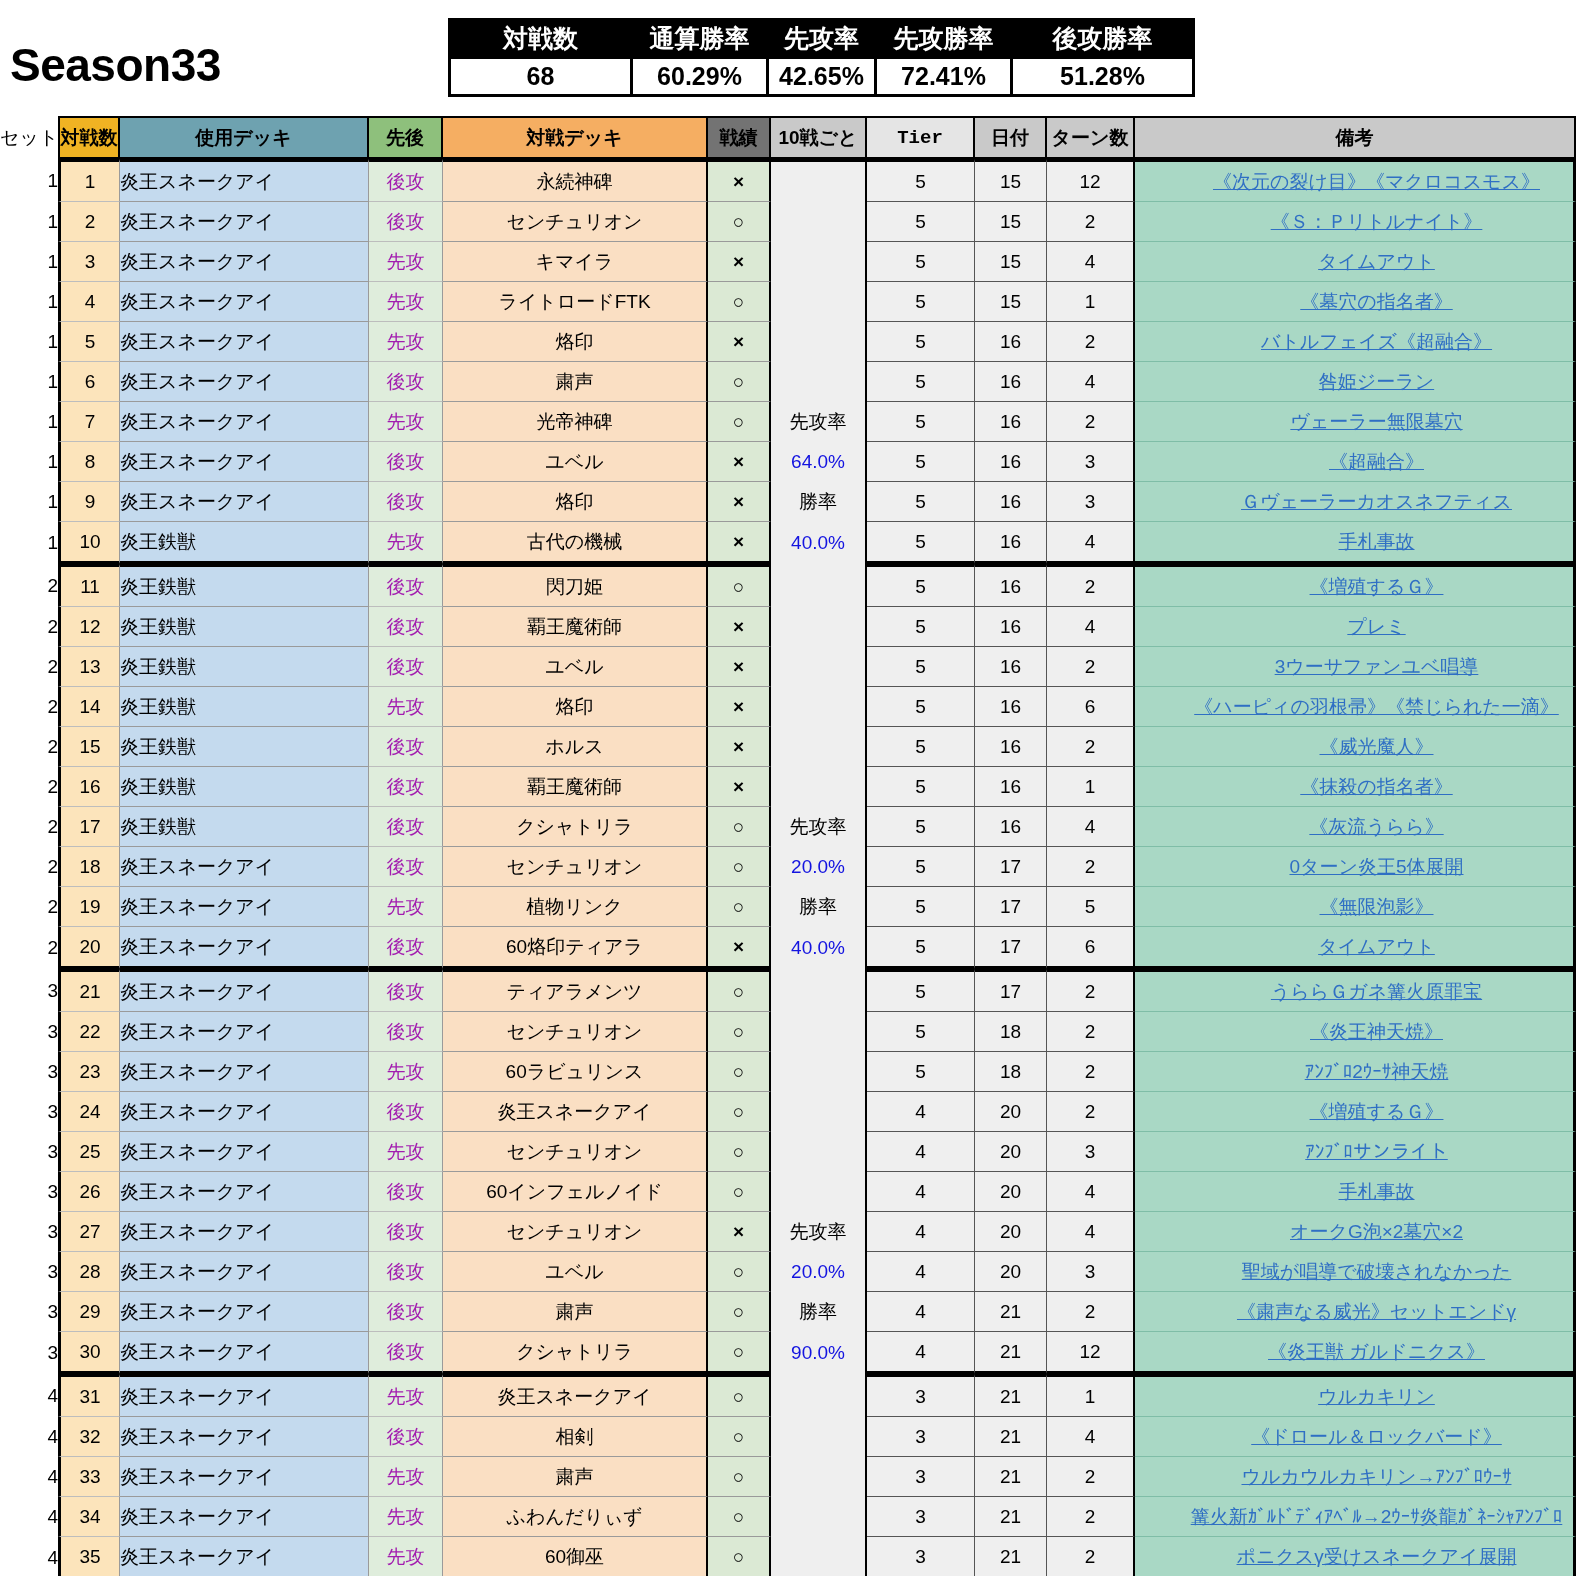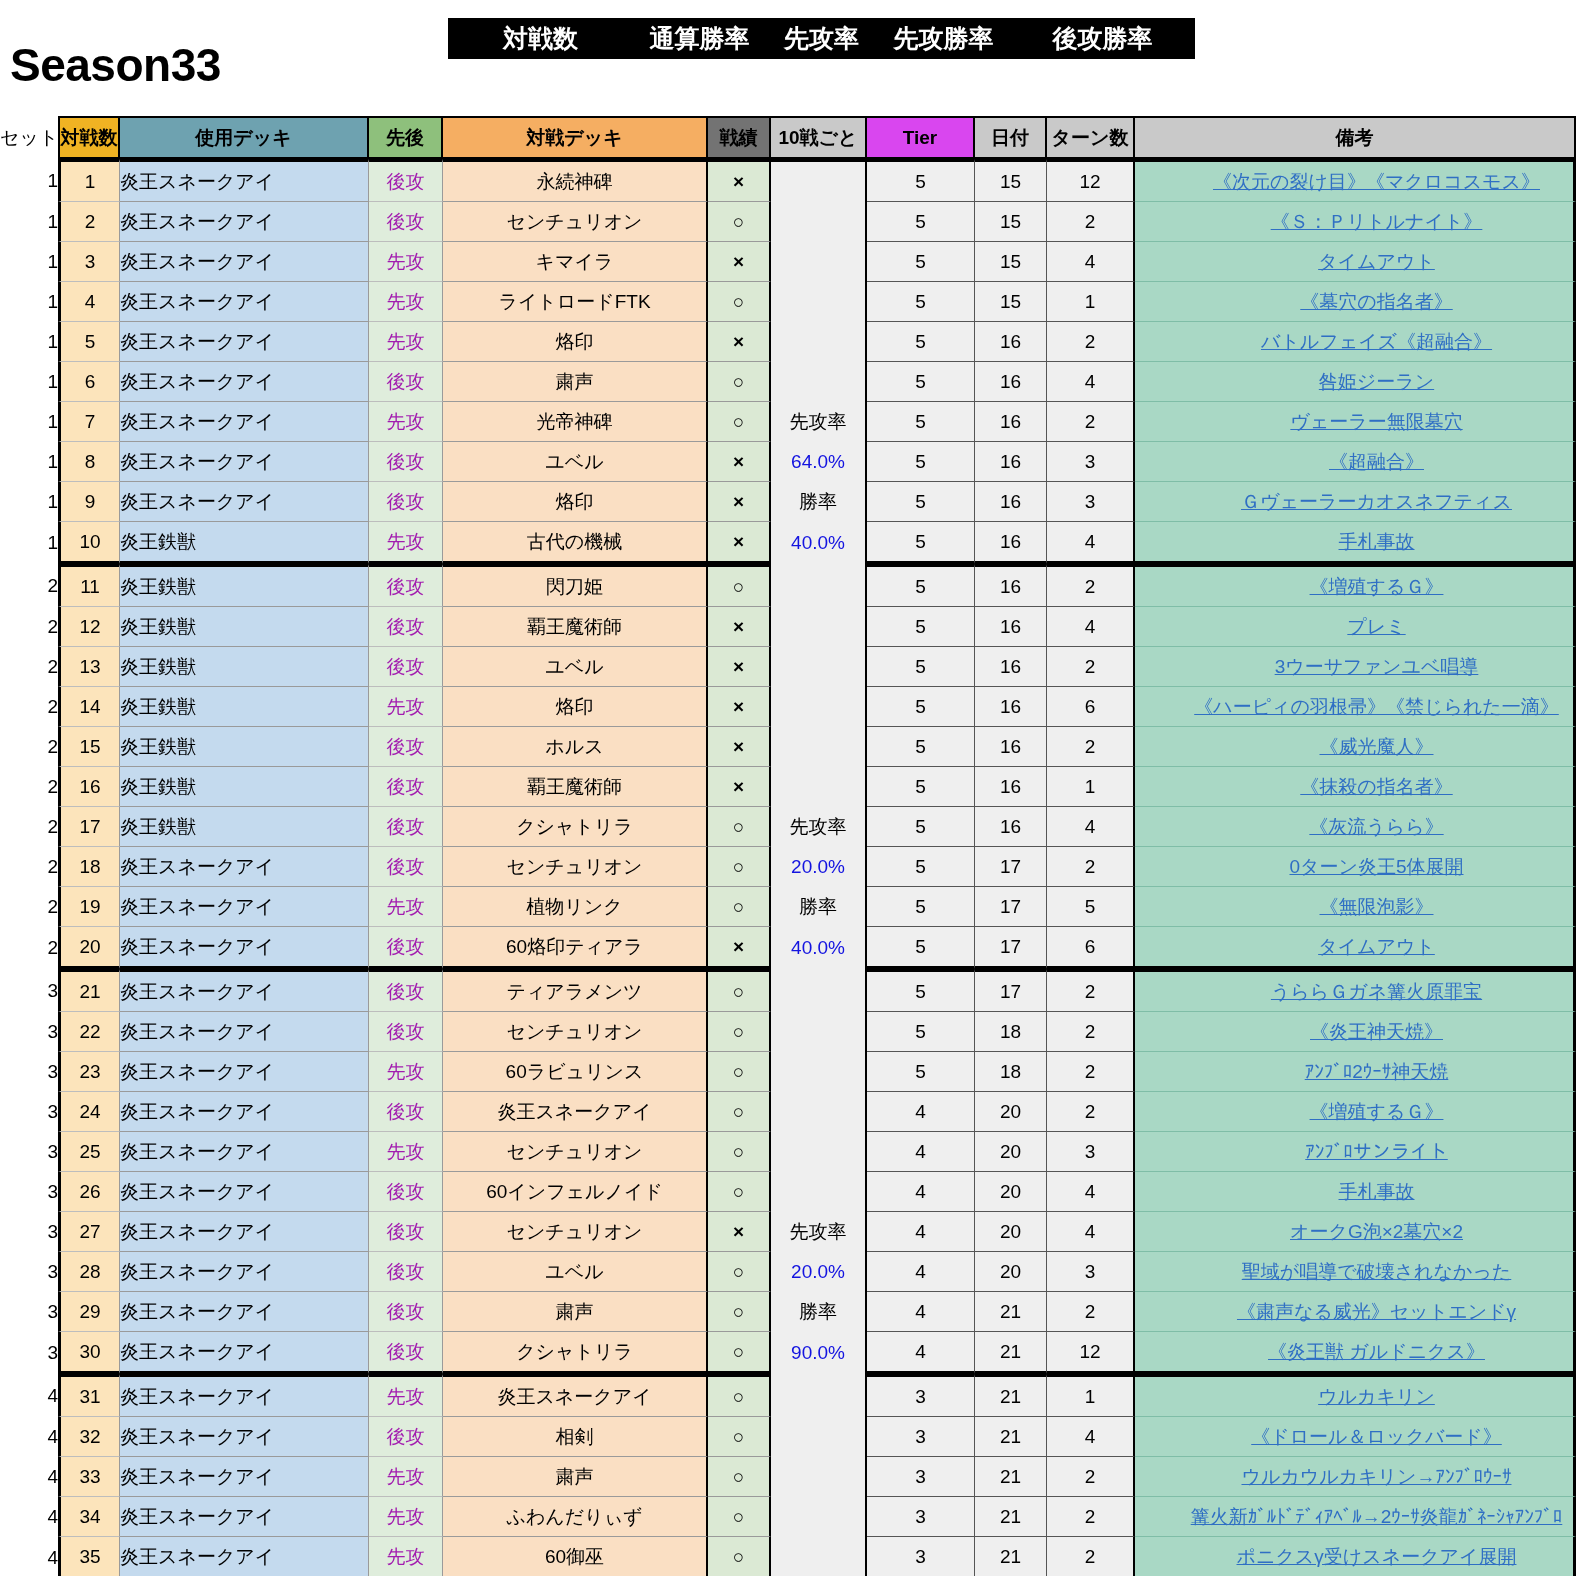--- a/index.html
+++ b/index.html
@@ -100,21 +100,21 @@
     border-bottom: 2px solid #000;
     border-right: 2px solid #000;
   }
   td.h-set   { background:#fff; border:none !important; font-weight:normal !important; font-size:17px; text-align:left; padding-left:4px;}
   td.h-no    { background:#f0b323; border-left: 2px solid #000; }
   td.h-deck  { background:#6ea2b0; }
   td.h-fs    { background:#8ec07c; }
   td.h-opp   { background:#f5ae62; }
   td.h-res   { background:#737373; }
   td.h-per10 { background:#c9c9c9; }
-  td.h-tier  { background:#d946ef; }
+  td.h-tier  { background:#e5e5e5;font-family:Liberation Mono, monospace; }
   td.h-date  { background:#c9c9c9; }
   td.h-turn  { background:#c9c9c9; }
   td.h-note  { background:#c9c9c9; border-right: 2px solid #000;}
 
   
   td.d-set {
     background: #fff;
     text-align: right;
     padding-right: 8px;
     border: none;
@@ -226,20 +226,27 @@
         <col class="w-fwin">
         <col class="w-swin">
     </colgroup>
     <tbody>
       <tr class="head">
         <td>対戦数</td>
         <td>通算勝率</td>
         <td>先攻率</td>
         <td>先攻勝率</td>
         <td>後攻勝率</td>
+      </tr>
+      <tr class="vals">
+        <td>68</td>
+        <td>60.29%</td>
+        <td>42.65%</td>
+        <td>72.41%</td>
+        <td>51.28%</td>
       </tr>
     </tbody>
   </table>
 </div>
 
 <table id="main-table">
   <colgroup>
     <col class="c-set">
       <col class="c-no">
       <col class="c-deck">

